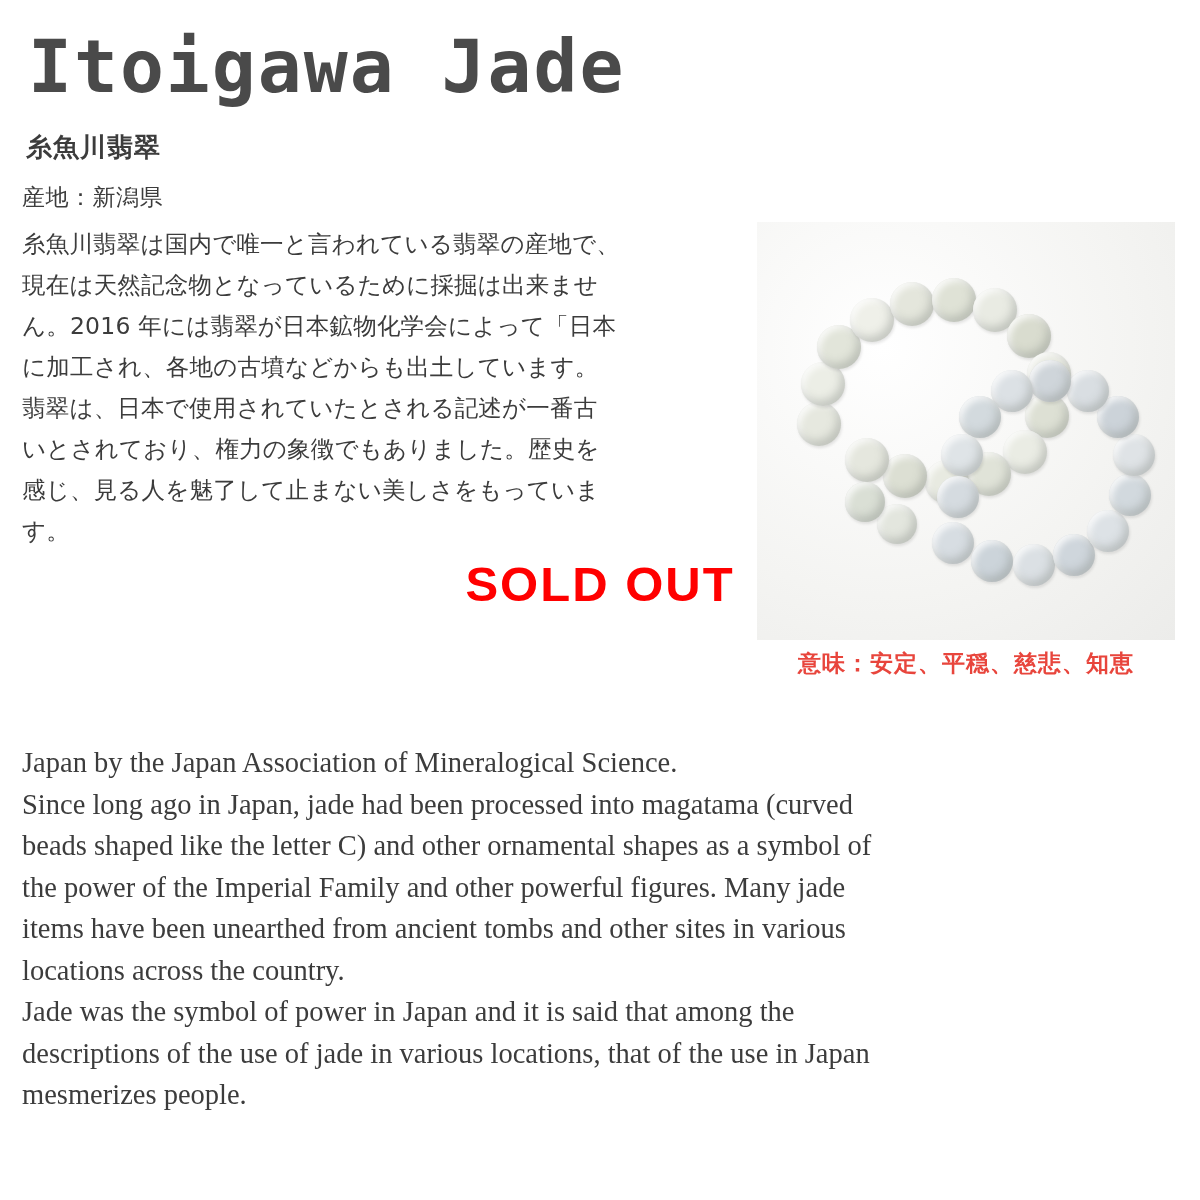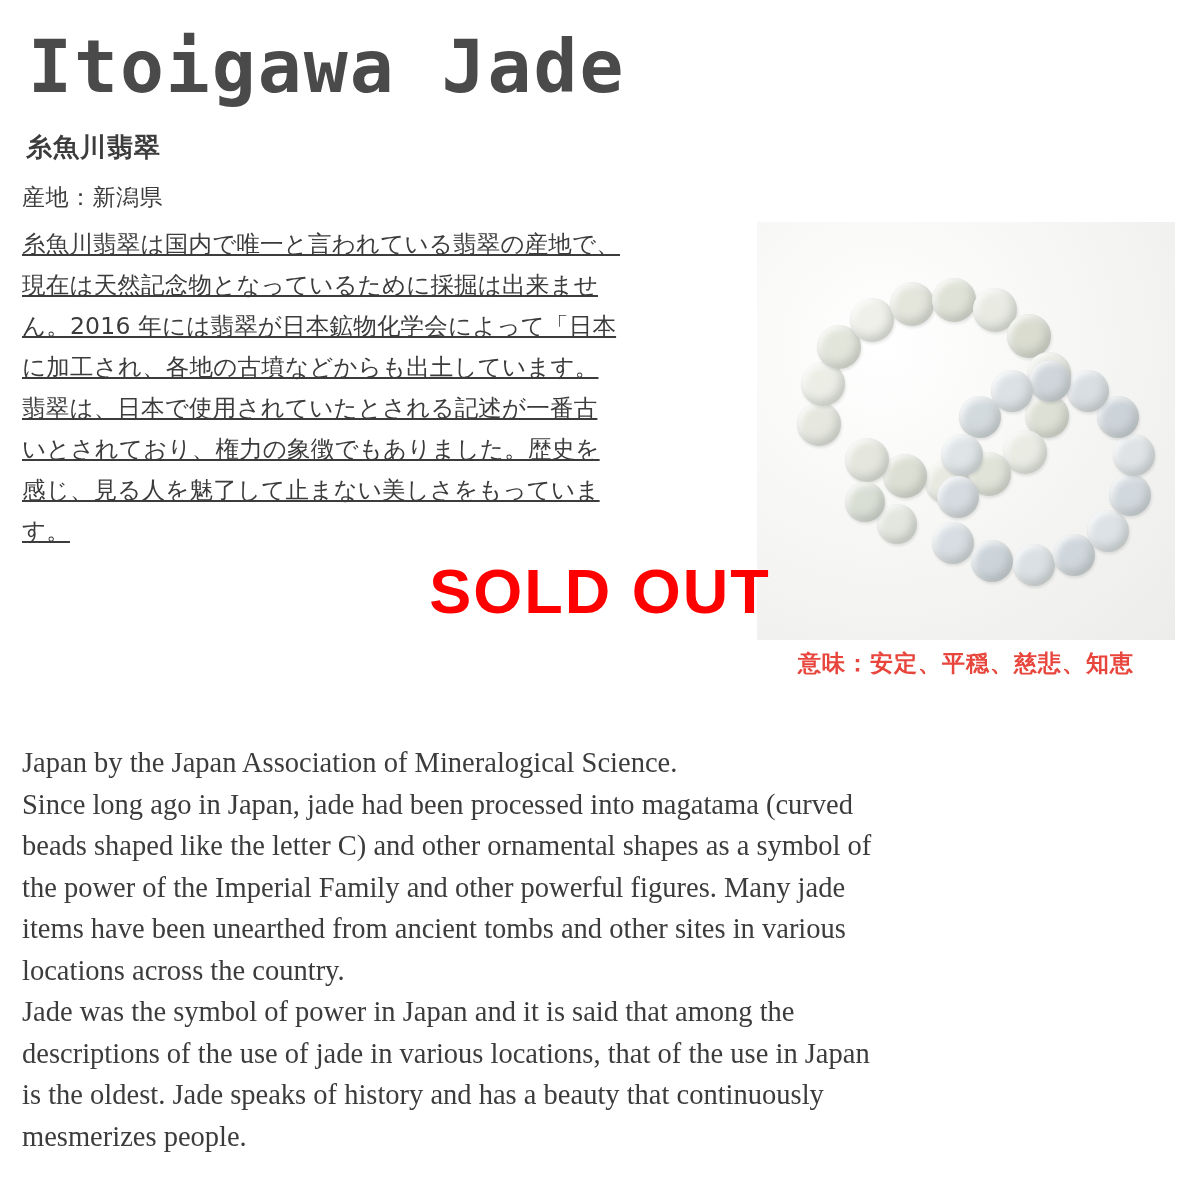--- a/index.html
+++ b/index.html
@@ -62,21 +62,20 @@
     top: 224px;
     width: 690px;
     font-family: "DejaVu Sans", sans-serif;
     font-size: 23.5px;
     line-height: 41px;
     color: #3c3c3c;
     letter-spacing: 0.2px;
   }
   .jp-body p {
     margin: 0;
-    text-decoration: underline;
   }
 
   
   .photo-frame {
     position: absolute;
     left: 757px;
     top: 222px;
     width: 418px;
     height: 418px;
     background: #f2f2f0;
@@ -112,21 +111,21 @@
 
   
   .sold-out {
     position: absolute;
     left: 0;
     top: 560px;
     width: 1200px;
     text-align: center;
     font-family: "Liberation Sans", sans-serif;
     font-weight: bold;
-    font-size: 63px;
+    font-size: 49px;
     letter-spacing: 2px;
     color: #ff0000;
     line-height: 1;
     z-index: 20;
   }
 
   
   .en-body {
     position: absolute;
     left: 22px;
@@ -206,17 +205,16 @@
 
   <div class="en-body">
     <p>Japan by the Japan Association of Mineralogical Science.</p>
     <p>Since long ago in Japan, jade had been processed into magatama (curved</p>
     <p>beads shaped like the letter C) and other ornamental shapes as a symbol of</p>
     <p>the power of the Imperial Family and other powerful figures. Many jade</p>
     <p>items have been unearthed from ancient tombs and other sites in various</p>
     <p>locations across the country.</p>
     <p>Jade was the symbol of power in Japan and it is said that among the</p>
     <p>descriptions of the use of jade in various locations, that of the use in Japan</p>
-    <p>is the oldest. Jade speaks of history and has a beauty that continuously</p>
     <p>mesmerizes people.</p>
   </div>
 
 </div>
 
 </body></html>

